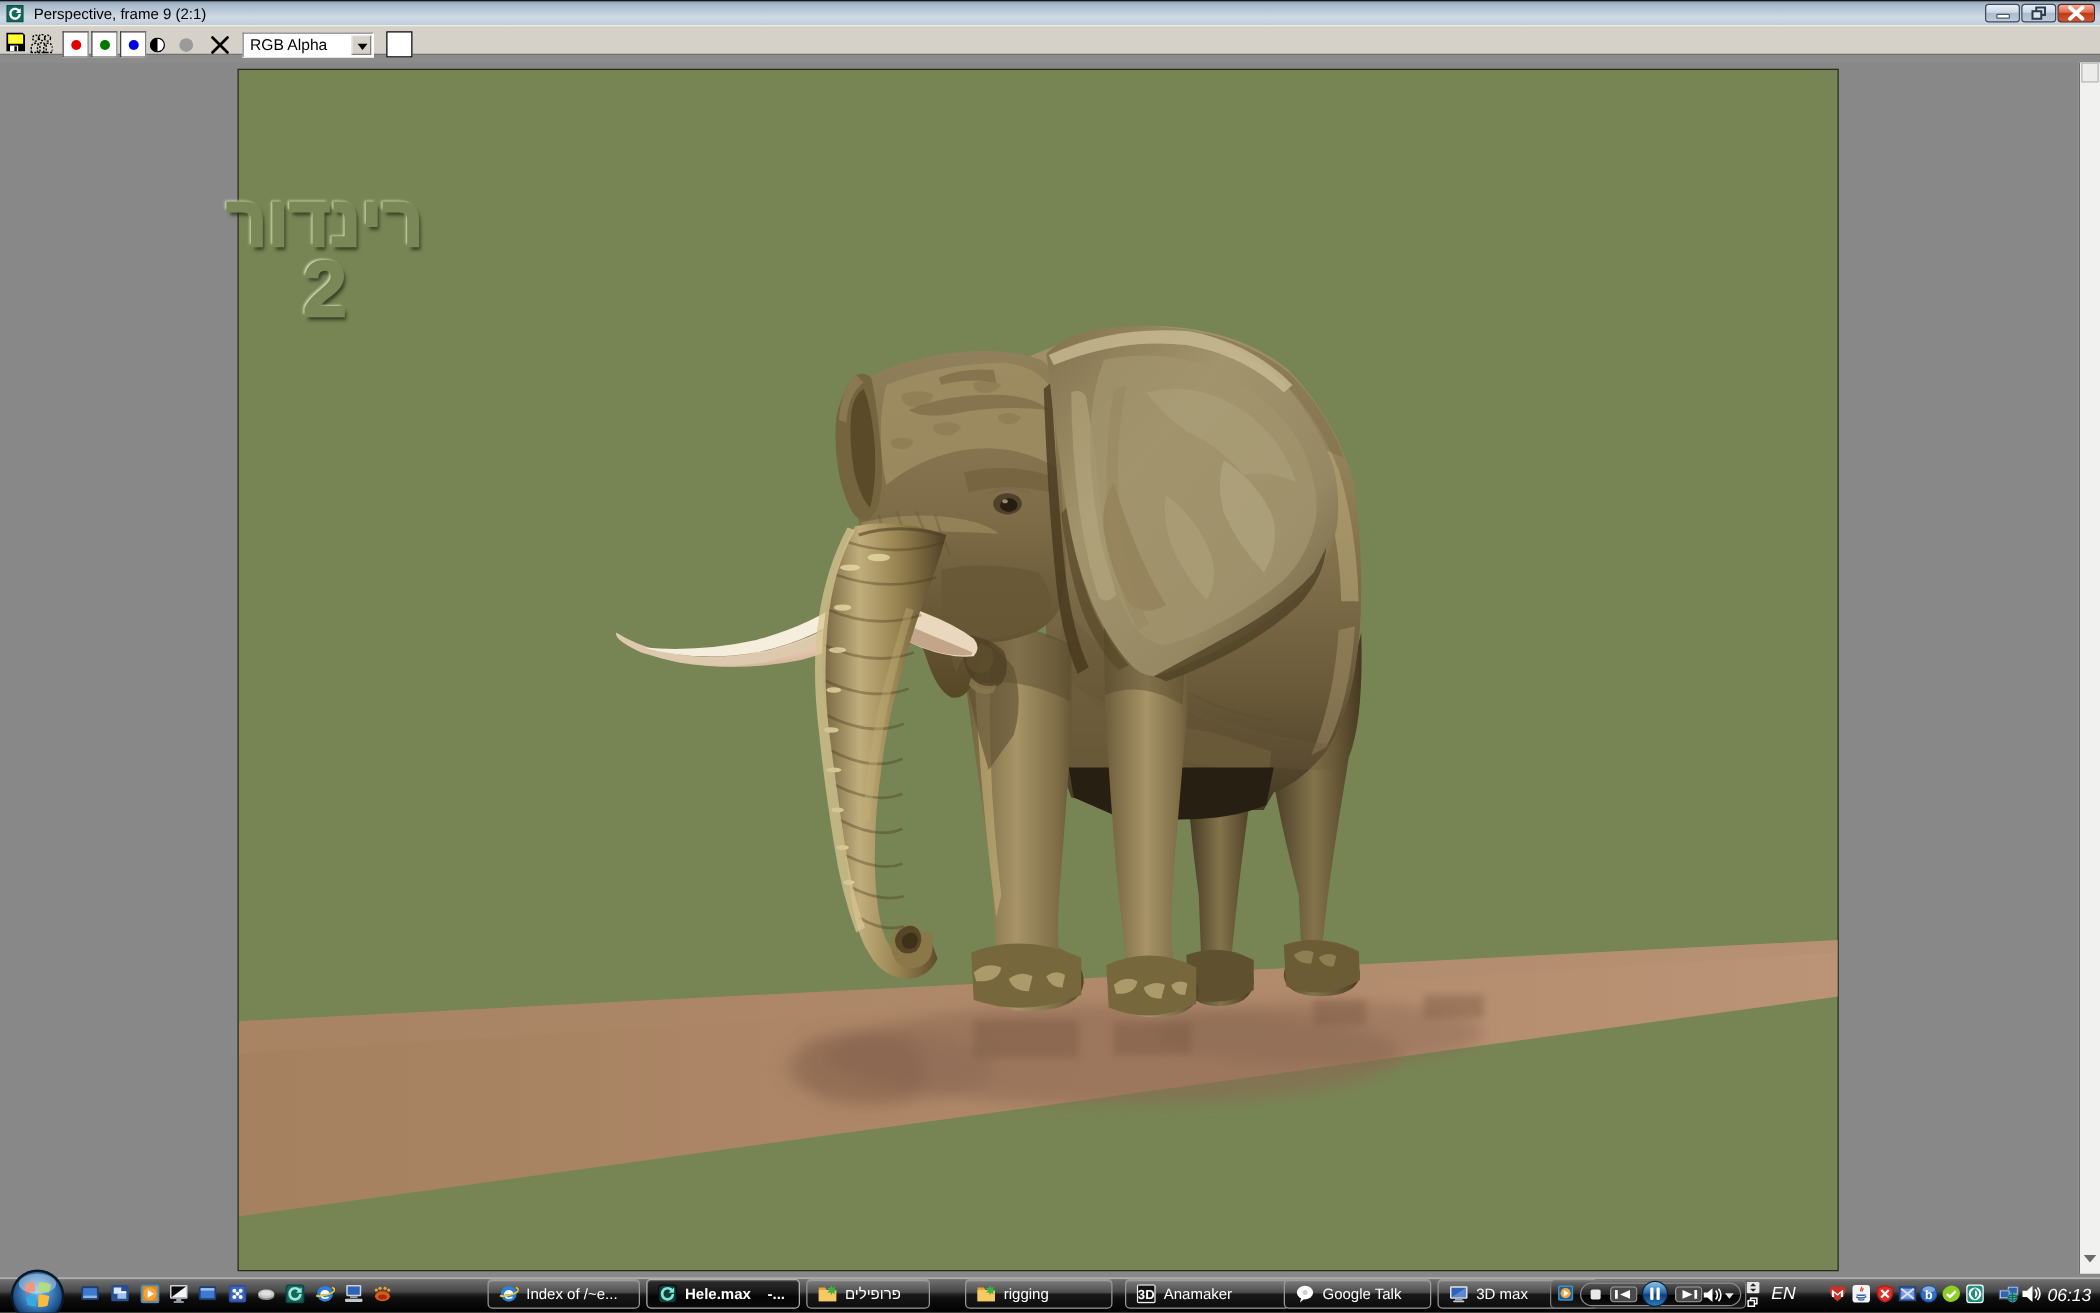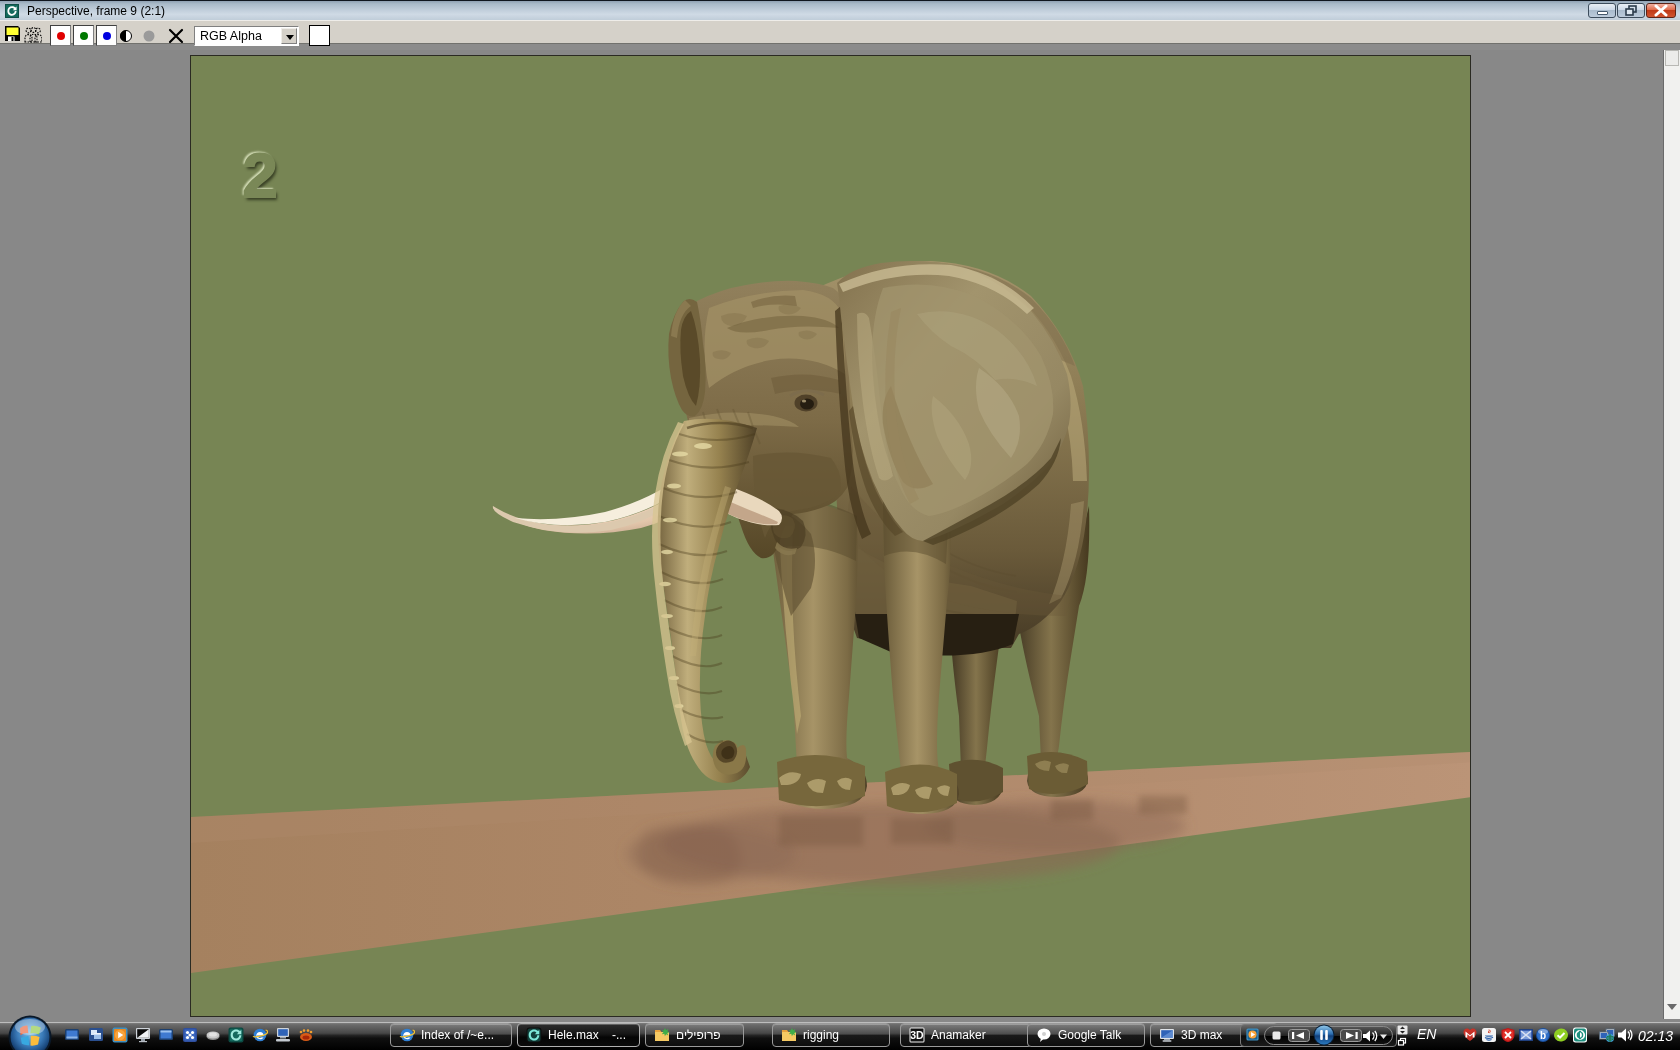--- a/index.html
+++ b/index.html
@@ -43,21 +43,21 @@
 .wm1{font-size:57px;line-height:57px;letter-spacing:0px;}
 .wm2{font-size:63px;line-height:50px;}
 
 .taskbar{position:absolute;left:0;top:1022px;width:1680px;height:28px;
   background:linear-gradient(180deg,#8a8a8a 0%,#6a6a6a 10%,#474747 40%,#232323 48%,#0f0f0f 58%,#000 100%);}
 .taskbar:before{content:"";position:absolute;left:0;top:0;width:100%;height:1px;background:#bdbdbd;}
 .tbtn{position:absolute;top:1023px;height:24px;z-index:6;border-radius:4px;border:1px solid #9a9a9a;
   background:linear-gradient(180deg,#7e7e7e 0%,#4d4d4d 45%,#191919 52%,#0d0d0d 100%);
   color:#fff;font-size:12px;display:flex;align-items:center;padding:0 8px;white-space:nowrap;
   box-shadow:inset 0 1px 0 rgba(255,255,255,.25);margin-left:44px;}
-.tbtn.active{background:linear-gradient(180deg,#2e2e2e 0%,#161616 45%,#050505 60%,#0a0a0a 100%);border-color:#b0b0b0;}
+.tbtn.active{background:linear-gradient(180deg,#2e2e2e 0%,#161616 45%,#050505 60%,#0a0a0a 100%);border-color:#b0b0b0;font-weight:bold;}
 .tbtn .bicon{width:16px;height:16px;margin-right:6px;flex:none;}
 .trayicon{position:absolute;top:1027px;width:16px;height:16px;z-index:5;}
 .traytext{position:absolute;color:#fff;font-size:13.5px;z-index:5;font-style:italic;}
 </style>
 </head>
 <body>
 
 <div class="titlebar">
   <svg class="tb-icon" viewBox="0 0 14 14">
       <rect x="0" y="0" width="14" height="14" fill="#0e4f46"></rect>
@@ -321,20 +321,21 @@
 
 <path d="M732 485 Q760 470 800 448 Q840 425 860 402 L870 382 Q868 406 848 428 Q824 450 790 468 Q760 483 742 489 Z" fill="#4f4226" opacity=".8"></path>
 <path d="M662 350 Q670 400 685 435 Q698 462 712 476 L704 480 Q688 465 676 436 Q664 404 658 355 Z" fill="#564728" opacity=".65"></path>
 
 <path d="M506 246 Q498 240 492 246 Q482 258 478 278 Q476 300 480 322 Q484 342 491 354 Q497 362 504 360 Q512 354 514 336 Q516 312 512 288 Q510 264 506 246 Z" fill="#75653f"></path>
 <path d="M500 255 Q507 273 509 304 Q510 332 505 350 Q497 342 492 320 Q488 294 490 274 Q492 260 500 255 Z" fill="#5a4a29"></path>
 <path d="M500 250 q-12 8 -14 32 l-6 -2 q2 -25 14 -36z" fill="#8a7950"></path>
 </svg>
   </div>
   <div class="watermark">
+      <div class="wm1">רינדור</div>
       <div class="wm2">2</div>
     </div>
   <div class="scrollbar">
       <div style="position:absolute;left:1px;top:0;width:14px;height:16px;background:#ececea;border:1px solid #b8b8b4"></div>
       <div class="arr"></div>
     </div>
 </div>
 
 <div class="taskbar"></div>
 
@@ -568,13 +569,13 @@
     <rect x="8" y="3" width="6.5" height="5" fill="#2f63b8"></rect>
     <rect x="0.5" y="5" width="8.5" height="7" fill="#e8eef6" stroke="#5a6a7a"></rect>
     <rect x="1.5" y="6" width="6.5" height="5" fill="#2f63b8"></rect>
     <circle cx="11" cy="11" r="4" fill="#3fa0d8"></circle>
     <path d="M7.5 10.2c1.5-1.5 5.5-1.5 7 0M7.5 12c1.5 1.5 5.5 1.5 7 0M11 7v8M7.2 11h7.6" stroke="#1a6f2f" stroke-width=".9" fill="none"></path>
   </svg>
 <svg class="trayicon" style="left:1617px" viewBox="0 0 16 16">
     <path d="M1 5.5h3.5L9 1.5v13L4.5 10.5H1z" fill="#fff"></path>
     <path d="M11 4.5a5 5 0 010 7M13 3a7.5 7.5 0 010 10" stroke="#fff" stroke-width="1.4" fill="none"></path>
   </svg>
-<div class="traytext" style="left:1638px;top:1028px;font-size:14px">02:13</div>
+<div class="traytext" style="left:1638px;top:1028px;font-size:14px">06:13</div>
 
 </body></html>

